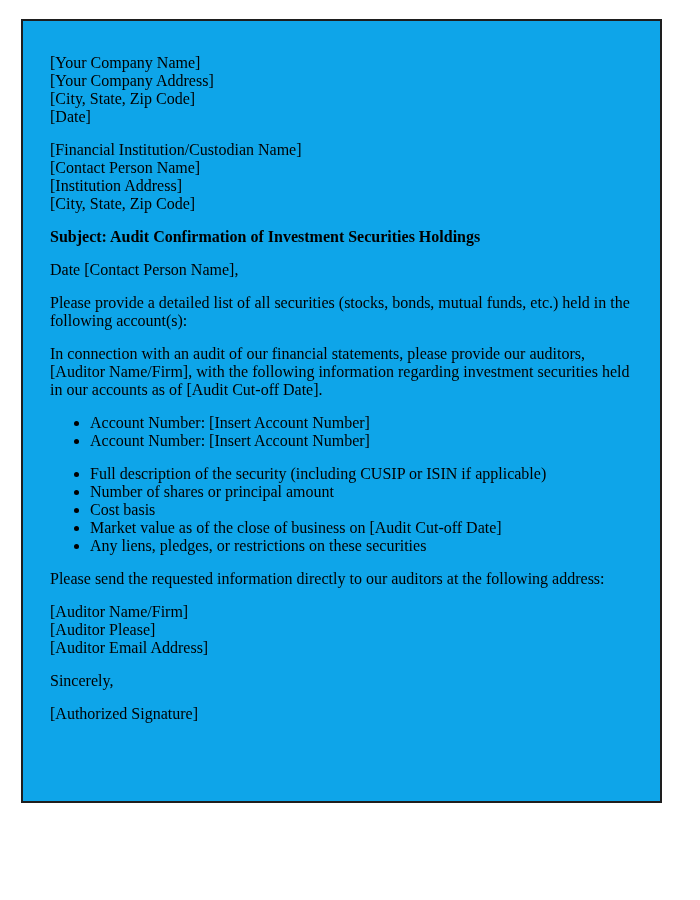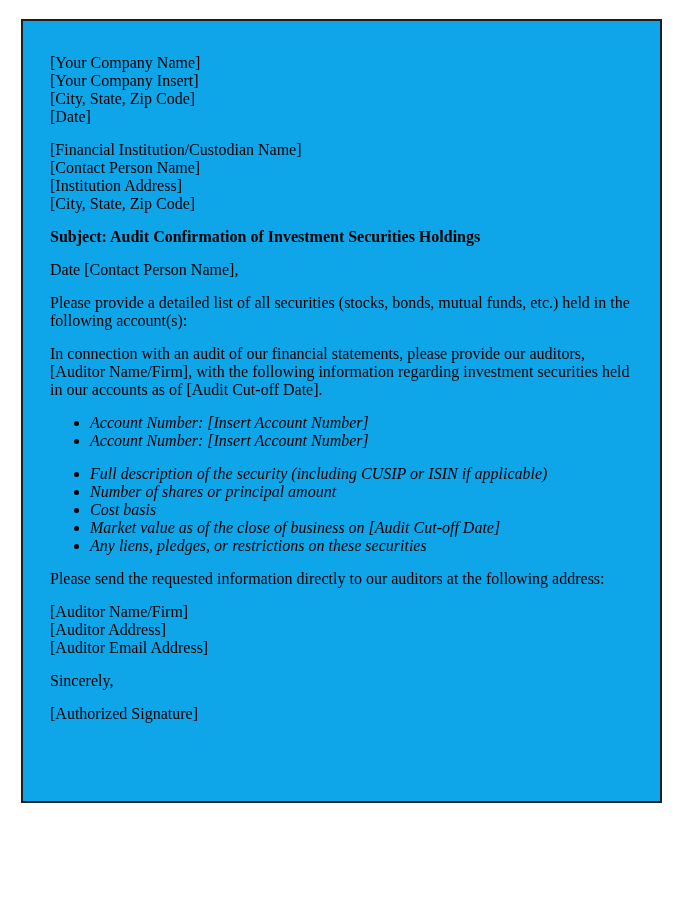--- a/index.html
+++ b/index.html
@@ -28,37 +28,36 @@
     font-size: 16px;
     line-height: 18px;
   }
   .letter-page p {
     margin: 15px 0;
   }
   .letter-page ul {
     margin: 15px 0;
     padding-left: 40px;
     list-style-type: disc;
-    font-style: italic;
   }
   .letter-page li {
     line-height: 18px;
   }
   .subject {
     font-weight: bold;
   }
 </style>
 </head>
 <body>
 
 <div class="letter-page">
 
   <p>
     <span>[Your Company Name]</span><br>
-    <span>[Your Company Insert]</span><br>
+    <span>[Your Company Address]</span><br>
     <span>[City, State, Zip Code]</span><br>
     <span>[Date]</span>
   </p>
 
   <p>
     <span>[Financial Institution/Custodian Name]</span><br>
     <span>[Contact Person Name]</span><br>
     <span>[Institution Address]</span><br>
     <span>[City, State, Zip Code]</span>
   </p>
@@ -82,21 +81,21 @@
     <li>Number of shares or principal amount</li>
     <li>Cost basis</li>
     <li>Market value as of the close of business on [Audit Cut-off Date]</li>
     <li>Any liens, pledges, or restrictions on these securities</li>
   </ul>
 
   <p>Please send the requested information directly to our auditors at the following address:</p>
 
   <p>
     <span>[Auditor Name/Firm]</span><br>
-    <span>[Auditor Address]</span><br>
+    <span>[Auditor Please]</span><br>
     <span>[Auditor Email Address]</span>
   </p>
 
 
   <p>Sincerely,</p>
 
   <p>[Authorized Signature]</p>
 
 </div>
 

